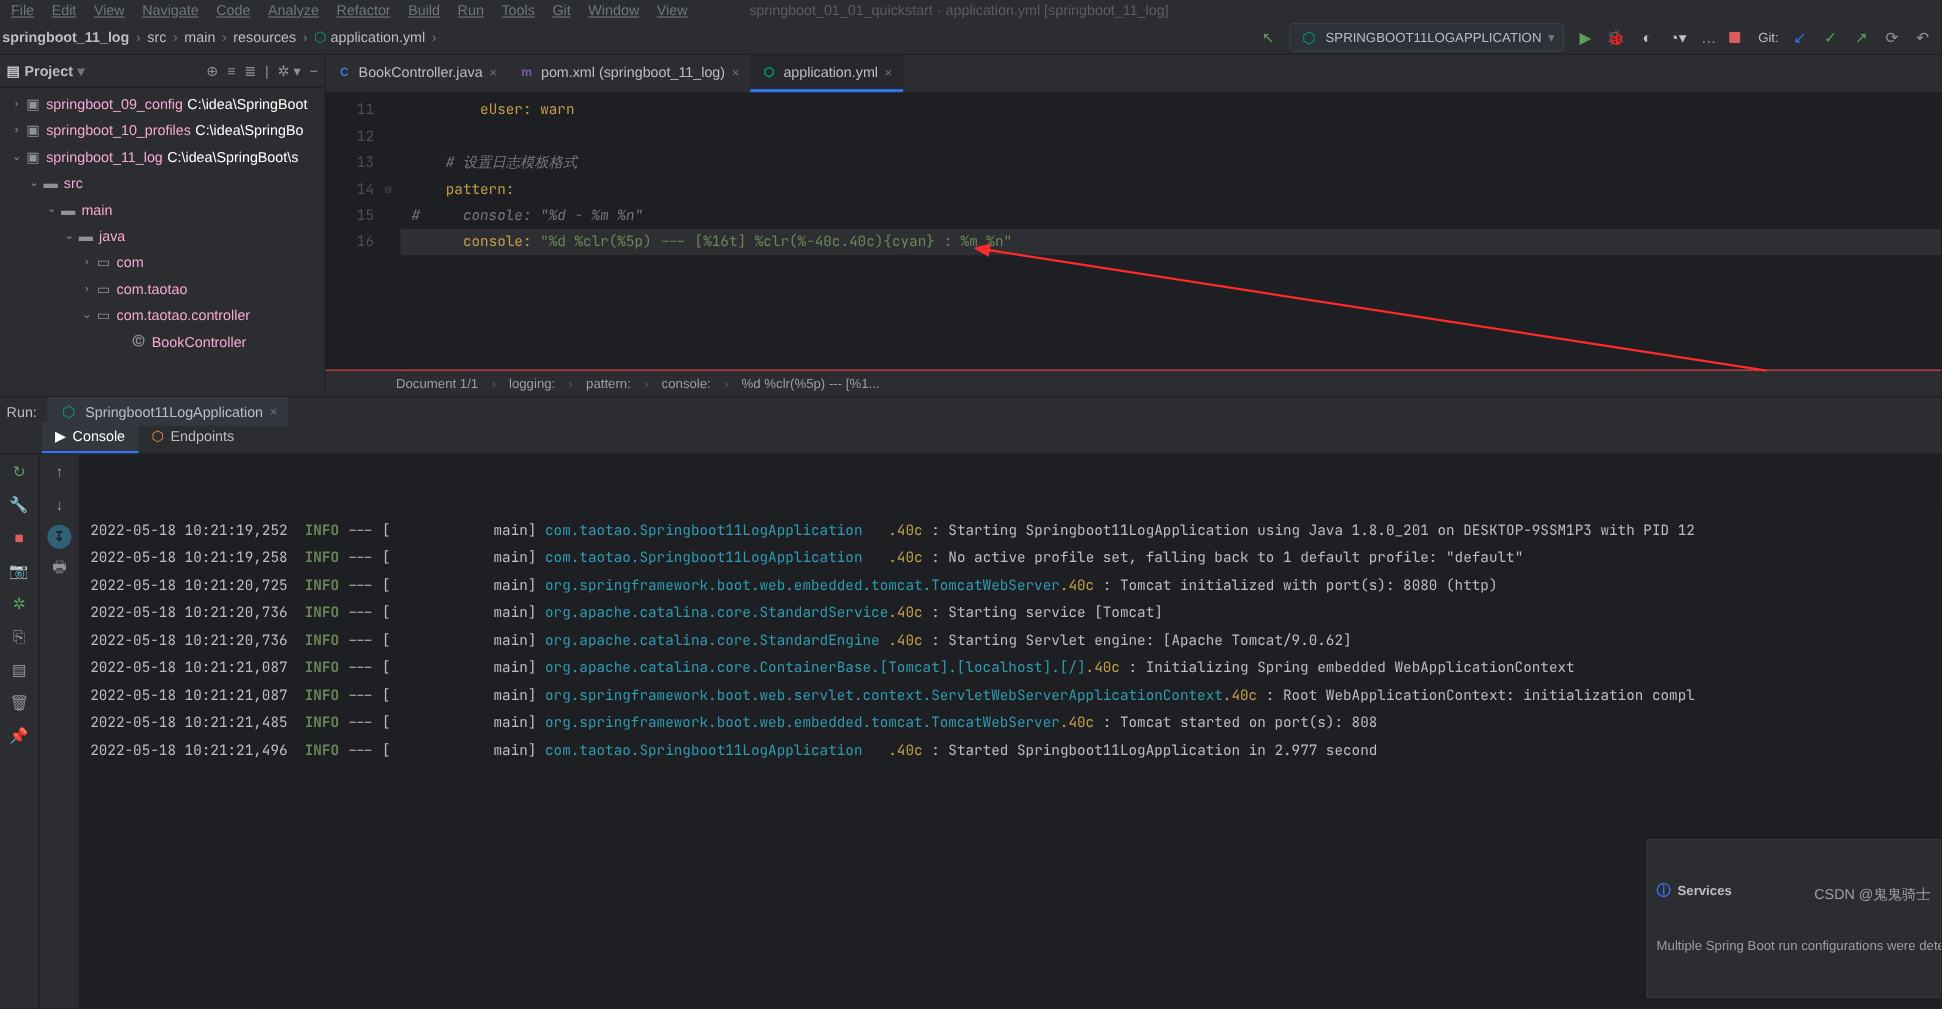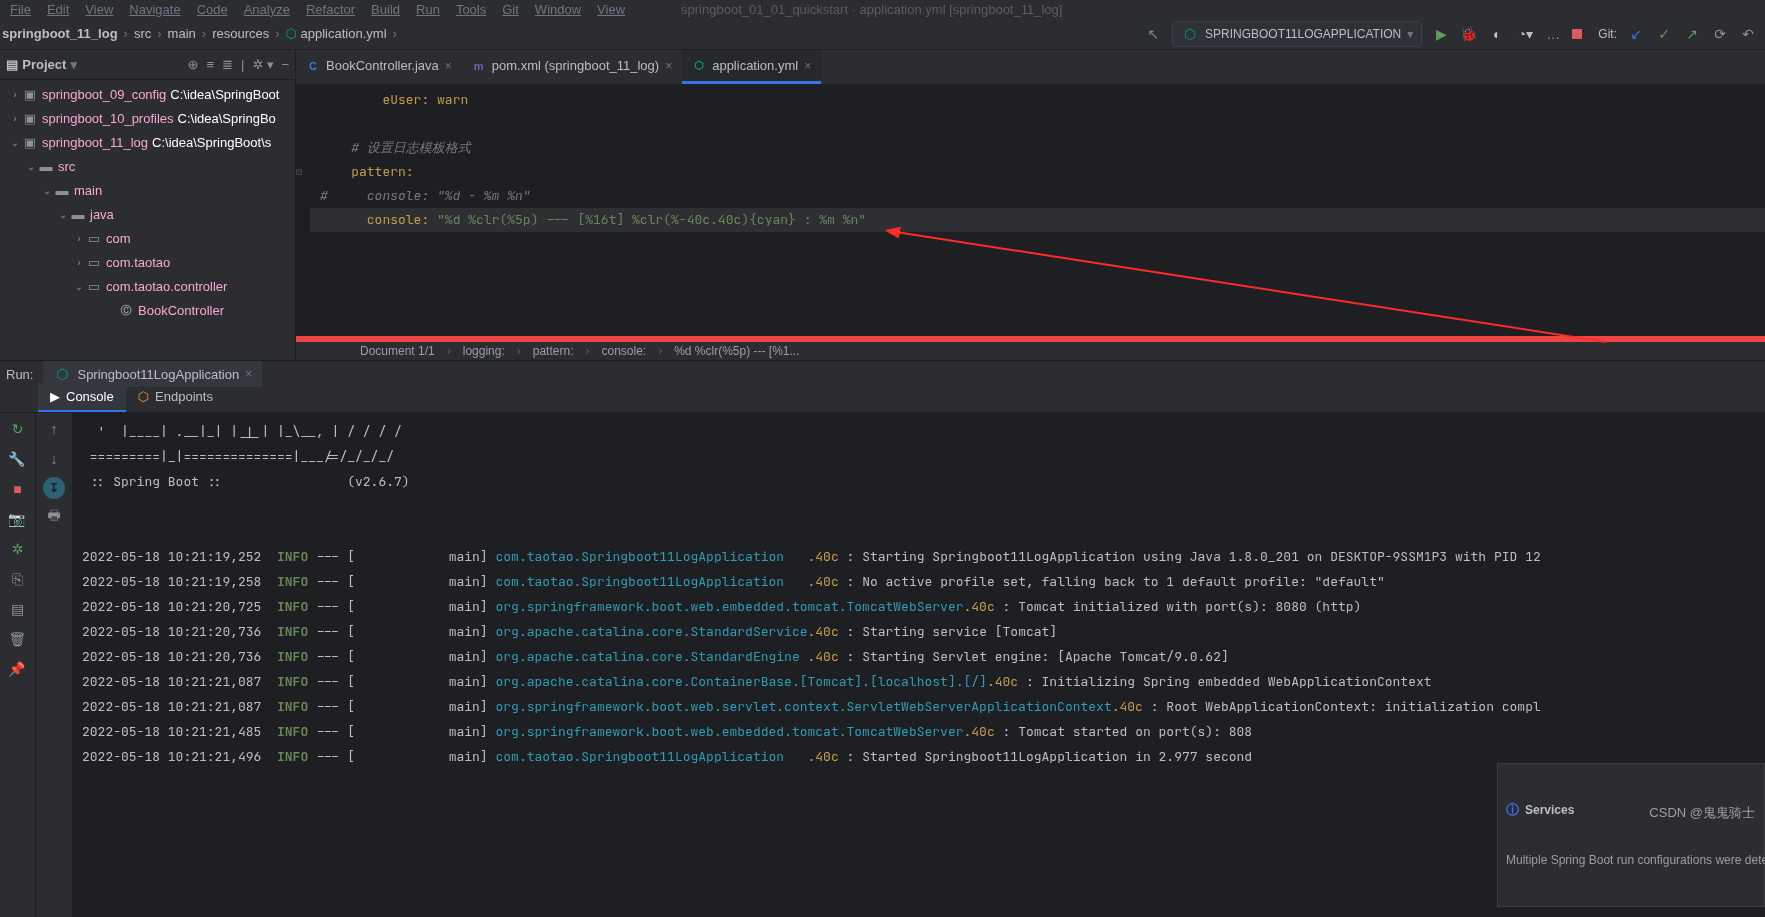--- a/index.html
+++ b/index.html
@@ -46,21 +46,21 @@
   .tab-ic { width:14px; height:14px; display:inline-flex; align-items:center; justify-content:center; font-size:11px; font-weight:bold; }
   .ic-c { color:#3a7ad6; } .ic-m { color:#7a5cad; } .ic-y { color:#00a36c; }
   .editor-body { flex:1; display:flex; background:#1e1f22; overflow:hidden; font-family:"JetBrains Mono","Courier New",monospace; font-size:13px; }
   .gutter { width:54px; background:#1e1f22; color:#4d4f52; text-align:right; padding:4px 10px 0 0; line-height:24px; }
   .gutter-fold { width:14px; background:#1e1f22; padding-top:4px; line-height:24px; color:#4d4f52; font-size:10px; }
   .code { flex:1; padding:4px 0 0 10px; line-height:24px; white-space:pre; }
   .code .ln { height:24px; }
   .code .ln.hl { background:#2d2f33; margin-left:-10px; padding-left:10px; }
   .k-key { color:#c29e4a;margin-top:44px; } .k-str { color:#6a8759; } .k-com { color:#74787e; font-style:italic; } .k-val { color:#c29e4a; }
   
-  .editor-status { height:24px; display:flex; align-items:center; padding-left:64px; gap:12px; color:#9a9ea6; font-size:12px; background:#2b2d30; border-top:6px solid #ef4444; position:relative; }
+  .editor-status { height:24px; display:flex; align-items:center; padding-left:64px; gap:12px; color:#9a9ea6; font-size:12px; background:#2b2d30; border-top:1px solid #ef4444; position:relative; }
   .editor-status .sep2 { color:#5a5d63; }
   .arrow-svg { position:absolute; pointer-events:none; }
   
   .run-panel { border-top:1px solid #1e1f22; display:flex; flex-direction:column; height:calc(917px - 18px - 32px - 310px); }
   .run-head { height:26px; display:flex; align-items:center; gap:10px; padding-left:6px; font-size:13px; }
   .run-tab { display:flex; align-items:center; gap:6px; padding:4px 10px; background:#34383e; border-radius:3px 3px 0 0; }
   .run-tab .close { color:#6e7681; font-size:12px; }
   .inner-tabs { height:26px; display:flex; align-items:flex-end; padding-left:38px; gap:0; border-bottom:1px solid #1e1f22; }
   .inner-tab { padding:6px 12px; font-size:13px; display:flex; align-items:center; gap:6px; border-bottom:2px solid transparent; }
   .inner-tab.active { border-bottom-color:#3574f0; color:#fff; background:#34383e; }
@@ -213,20 +213,28 @@
           <span>pom.xml (springboot_11_log)</span>
           <span class="close">×</span>
         </div>
         <div class="ed-tab active">
           <span class="tab-ic ic-y">⬡</span>
           <span>application.yml</span>
           <span class="close">×</span>
         </div>
       </div>
     <div class="editor-body">
+      <div class="gutter">
+          <div>11</div>
+          <div>12</div>
+          <div>13</div>
+          <div>14</div>
+          <div>15</div>
+          <div>16</div>
+        </div>
       <div class="gutter-fold">
           <div>&nbsp;</div>
           <div>&nbsp;</div>
           <div>&nbsp;</div>
           <div>⊟</div>
           <div>&nbsp;</div>
           <div>&nbsp;</div>
         </div>
       <div class="code"><div class="ln">        <span class="k-key">eUser</span><span class="k-key">:</span> <span class="k-val">warn</span></div><div class="ln">&nbsp;</div><div class="ln">    <span class="k-com"># 设置日志模板格式</span></div><div class="ln">    <span class="k-key">pattern</span><span class="k-key">:</span></div><div class="ln"><span class="k-com">#     console: "%d - %m %n"</span></div><div class="ln hl">      <span class="k-key">console</span><span class="k-key">:</span> <span class="k-str">"%d %clr(%5p) --- [%16t] %clr(%-40c.40c){cyan} : %m %n"</span></div></div>
     </div>
@@ -283,24 +291,21 @@
       <span class="rt-ic">🗑</span>
       <span class="rt-ic">📌</span>
     </div>
     <div class="console-wrap">
       <div class="console-vtbar">
         <span class="rt-ic">↑</span>
         <span class="rt-ic">↓</span>
         <span class="rt-ic teal">↧</span>
         <span class="rt-ic">🖶</span>
       </div>
-      <div class="console"><div>  '  |____| .__|_| |_|_| |_\__, | / / / /
- =========|_|==============|___/=/_/_/_/
- :: Spring Boot ::                (v2.6.7)
-</div>
+      <div class="console">
         <div><span class="c-date">2022-05-18 10:21:19,252</span>  <span class="c-info">INFO</span> <span class="c-sep">--- [</span>            <span class="c-sep">main]</span> <span class="c-class">com.taotao.Springboot11LogApplication   </span><span class="c-40c">.40c</span> <span class="c-sep">:</span> <span class="c-msg">Starting Springboot11LogApplication using Java 1.8.0_201 on DESKTOP-9SSM1P3 with PID 12</span></div><div><span class="c-date">2022-05-18 10:21:19,258</span>  <span class="c-info">INFO</span> <span class="c-sep">--- [</span>            <span class="c-sep">main]</span> <span class="c-class">com.taotao.Springboot11LogApplication   </span><span class="c-40c">.40c</span> <span class="c-sep">:</span> <span class="c-msg">No active profile set, falling back to 1 default profile: "default"</span></div><div><span class="c-date">2022-05-18 10:21:20,725</span>  <span class="c-info">INFO</span> <span class="c-sep">--- [</span>            <span class="c-sep">main]</span> <span class="c-class">org.springframework.boot.web.embedded.tomcat.TomcatWebServer</span><span class="c-40c">.40c</span> <span class="c-sep">:</span> <span class="c-msg">Tomcat initialized with port(s): 8080 (http)</span></div><div><span class="c-date">2022-05-18 10:21:20,736</span>  <span class="c-info">INFO</span> <span class="c-sep">--- [</span>            <span class="c-sep">main]</span> <span class="c-class">org.apache.catalina.core.StandardService</span><span class="c-40c">.40c</span> <span class="c-sep">:</span> <span class="c-msg">Starting service [Tomcat]</span></div><div><span class="c-date">2022-05-18 10:21:20,736</span>  <span class="c-info">INFO</span> <span class="c-sep">--- [</span>            <span class="c-sep">main]</span> <span class="c-class">org.apache.catalina.core.StandardEngine </span><span class="c-40c">.40c</span> <span class="c-sep">:</span> <span class="c-msg">Starting Servlet engine: [Apache Tomcat/9.0.62]</span></div><div><span class="c-date">2022-05-18 10:21:21,087</span>  <span class="c-info">INFO</span> <span class="c-sep">--- [</span>            <span class="c-sep">main]</span> <span class="c-class">org.apache.catalina.core.ContainerBase.[Tomcat].[localhost].[/]</span><span class="c-40c">.40c</span> <span class="c-sep">:</span> <span class="c-msg">Initializing Spring embedded WebApplicationContext</span></div><div><span class="c-date">2022-05-18 10:21:21,087</span>  <span class="c-info">INFO</span> <span class="c-sep">--- [</span>            <span class="c-sep">main]</span> <span class="c-class">org.springframework.boot.web.servlet.context.ServletWebServerApplicationContext</span><span class="c-40c">.40c</span> <span class="c-sep">:</span> <span class="c-msg">Root WebApplicationContext: initialization compl</span></div><div><span class="c-date">2022-05-18 10:21:21,485</span>  <span class="c-info">INFO</span> <span class="c-sep">--- [</span>            <span class="c-sep">main]</span> <span class="c-class">org.springframework.boot.web.embedded.tomcat.TomcatWebServer</span><span class="c-40c">.40c</span> <span class="c-sep">:</span> <span class="c-msg">Tomcat started on port(s): 808</span></div><div><span class="c-date">2022-05-18 10:21:21,496</span>  <span class="c-info">INFO</span> <span class="c-sep">--- [</span>            <span class="c-sep">main]</span> <span class="c-class">com.taotao.Springboot11LogApplication   </span><span class="c-40c">.40c</span> <span class="c-sep">:</span> <span class="c-msg">Started Springboot11LogApplication in 2.977 second</span></div><div class="services-pop">
           <div class="title"><span class="info-ic">ⓘ</span><span>Services</span></div>
           <div class="msg">Multiple Spring Boot run configurations were detected....</div>
         </div>
         <div class="watermark">CSDN @鬼鬼骑士</div>
       </div>
     </div>
   </div>
 </div>
 

